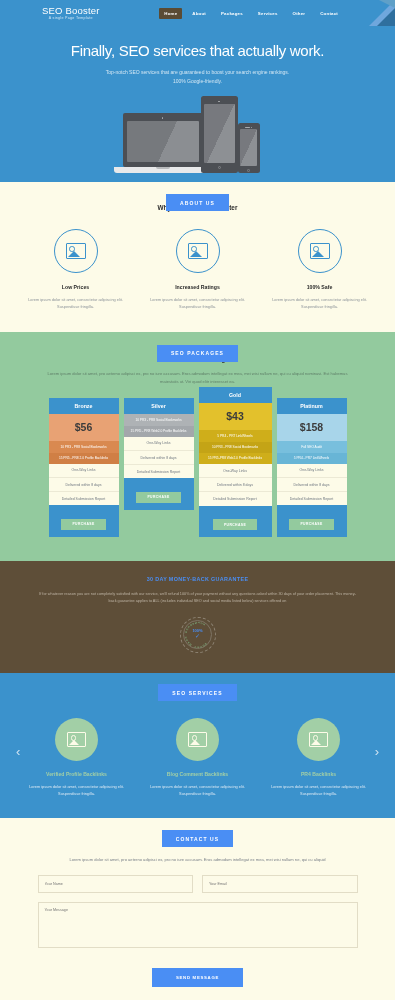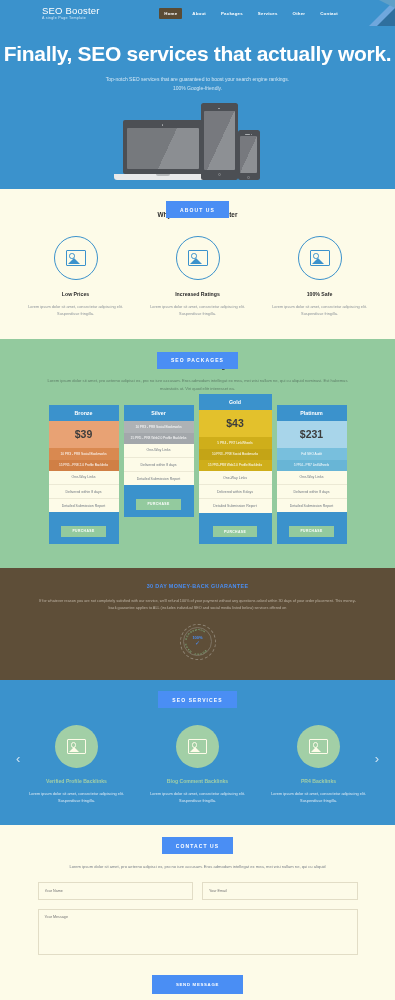--- a/index.html
+++ b/index.html
@@ -8,39 +8,39 @@
     font-family:"Liberation Sans", sans-serif;
     background:#fdfbe8;
     width:395px; height:1000px;
     overflow:hidden;
   }
   .page { width:395px; position:relative; }
 
   
   .header {
     background:#3b92cc; height:26px; position:relative;
-    display:flex; align-items:center; overflow:hidden;
+    display:flex; align-items:center; overflow:hidden;text-align:center;
   }
   .brand { margin-left:42px; line-height:1; }
   .brand-title { color:#ffffff; font-size:9.5px; letter-spacing:.2px; font-weight:400; }
   .brand-sub { color:#cfe6f5; font-size:3.6px; letter-spacing:.3px; margin-top:1.5px; }
   .nav { margin-left:auto; margin-right:52px; display:flex; align-items:center; gap:5px; }
   .nav a {
     color:#ffffff; font-size:4.4px; font-weight:bold; text-decoration:none;
     padding:3px 5px; letter-spacing:.2px; white-space:nowrap;
   }
   .nav a.active { background:#5a4b34; border-radius:1px; }
   .corner {
     position:absolute; top:0; right:0; width:40px; height:26px;
   }
 
   
   .hero { background:#3b92cc; padding-top:16px; text-align:center; }
   .hero h1 {
-    color:#ffffff; font-size:21px; font-weight:bold; letter-spacing:-.3px;
+    color:#ffffff; font-size:15px; font-weight:normal; letter-spacing:-.3px;
   }
   .hero p {
     color:#d3e7f4; font-size:5px; line-height:1.75; margin-top:9px;
   }
   .devices {
     margin:10px auto 0; width:170px; height:86px; position:relative;
   }
   
   .laptop { position:absolute; left:10px; bottom:9px; width:80px; }
   .laptop-lid { background:#4c4f54; border-radius:2px; padding:4px 4px 5px; }
@@ -319,21 +319,21 @@
     <div class="pill-wrap">
       <span class="pill">SEO PACKAGES</span>
     </div>
     <div class="sec-h2">SEOBooster Packages</div>
     <div class="sec-lead">Lorem ipsum dolor sit amet, pro aeterno adipisci ex, pro no iure accusam. Eros admodum intellegat ex mea, mei wisi nullam ne, qui cu aliquid nominavi. Est habemus maiestatis ut. Viri quod elitr interesset ea.</div>
 
     <div class="ptable">
 
       <div class="pcol">
         <div class="p-head">Bronze</div>
-        <div class="p-price bronze">$39</div>
+        <div class="p-price bronze">$56</div>
         <div class="p-hi bronze">10 PR3 - PR8 Social Bookmarks</div>
         <div class="p-hi bronze alt">15 PR5 - PR8 2.0 Profile Backlinks</div>
         <div class="p-row">One-Way Links</div>
         <div class="p-row">Delivered within 8 days</div>
         <div class="p-row last">Detailed Submission Report</div>
         <div class="p-foot">
           <button class="p-btn">PURCHASE</button>
         </div>
       </div>
 
@@ -358,21 +358,21 @@
         <div class="p-row">One-Way Links</div>
         <div class="p-row">Delivered within 8 days</div>
         <div class="p-row last">Detailed Submission Report</div>
         <div class="p-foot">
           <button class="p-btn">PURCHASE</button>
         </div>
       </div>
 
       <div class="pcol">
         <div class="p-head">Platinum</div>
-        <div class="p-price plat">$231</div>
+        <div class="p-price plat">$158</div>
         <div class="p-hi plat">Full SEO Audit</div>
         <div class="p-hi plat alt">5 PR4 - PR7 LinkWheels</div>
         <div class="p-row">One-Way Links</div>
         <div class="p-row">Delivered within 8 days</div>
         <div class="p-row last">Detailed Submission Report</div>
         <div class="p-foot">
           <button class="p-btn">PURCHASE</button>
         </div>
       </div>
     </div>

